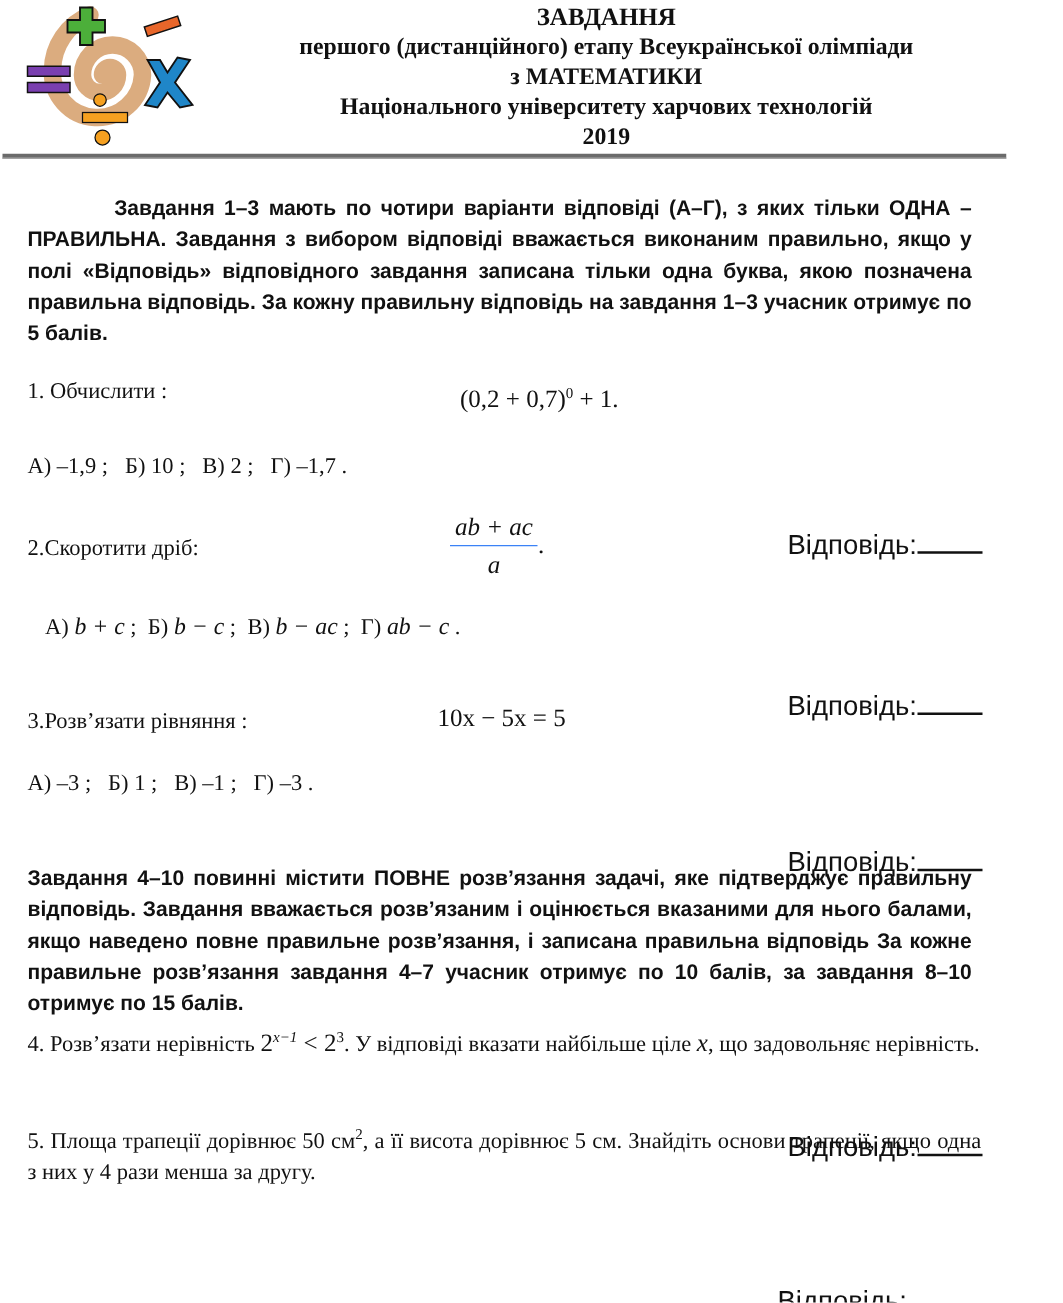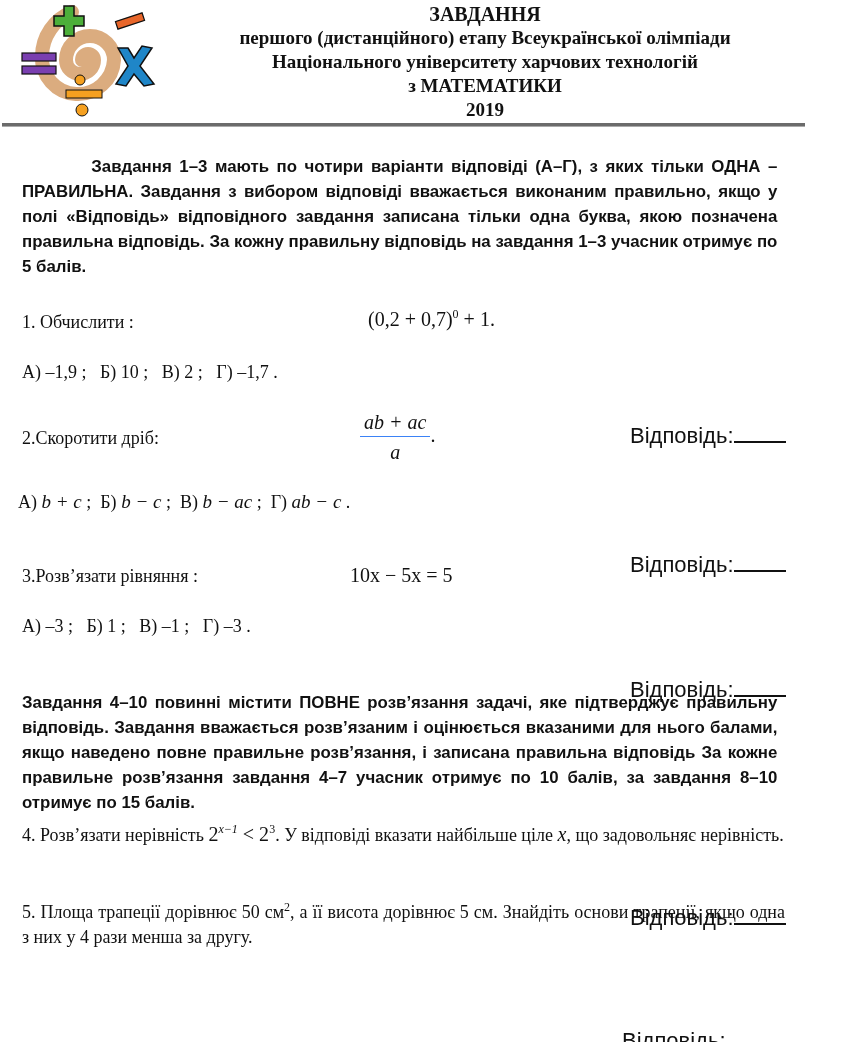--- a/index.html
+++ b/index.html
@@ -51,41 +51,41 @@
   <rect x="14" y="66" width="34" height="8" fill="#7a3fb0" stroke="#111" stroke-width="1.2"></rect>
   <path d="M110 48 l10 0 6 10 8 -12 10 2 -12 18 14 18 -10 2 -10 -12 -8 12 -10 -2 12 -18z" fill="#1f86c8" stroke="#111" stroke-width="1.5"></path>
   <circle cx="72" cy="80" r="5" fill="#f5a020" stroke="#111" stroke-width="1"></circle>
   <rect x="58" y="90" width="36" height="8" fill="#f5a020" stroke="#111" stroke-width="1"></rect>
   <circle cx="74" cy="110" r="6" fill="#f5a020" stroke="#111" stroke-width="1"></circle>
 </svg>
 
 <div class="header">
   <div class="title">ЗАВДАННЯ</div>
   <div>першого (дистанційного) етапу Всеукраїнської олімпіади</div>
+  <div>з МАТЕМАТИКИ</div>
   <div>Національного університету харчових технологій</div>
-  <div>з МАТЕМАТИКИ</div>
   <div>2019</div>
 </div>
 <div class="rule"></div>
 
 <div class="abs para-bold" style="left:22px; top:154px; width:763px;"><span class="indent"></span><span>Завдання 1–3 мають по чотири варіанти відповіді (А–Г), з яких тільки ОДНА – ПРАВИЛЬНА. Завдання з вибором відповіді вважається виконаним правильно, якщо у полі «Відповідь» відповідного завдання записана тільки одна буква, якою позначена правильна відповідь. За кожну правильну відповідь на завдання 1–3 учасник отримує по 5 балів.</span></div>
 
-<div class="abs q" style="left:22px; top:312px;">1. Обчислити :</div>
+<div class="abs q" style="left:22px; top:302px;">1. Обчислити :</div>
 <div class="abs math" style="left:368px; top:307px;"><span>(0,2 + 0,7)</span><sup>0</sup><span> + 1.</span></div>
 <div class="abs opts" style="left:22px; top:362px;text-align:center;">А) –1,9 ;   Б) 10 ;   В) 2 ;   Г) –1,7 .</div>
 <div class="answer" style="left:630px; top:387px;"><span>Відповідь:</span><span class="blank"></span></div>
 
 <div class="abs q" style="left:22px; top:428px;">2.Скоротити дріб:</div>
 <div class="abs math" style="left:360px; top:408px;">
   <span class="frac">
     <i class="num">ab + ac</i>
     <i class="den">a</i>
   </span><span>.</span>
 </div>
-<div class="abs opts" style="left:18px; top:491px;"><span>А) </span><i>b + c</i><span> ;  </span><span>Б) </span><i>b − c</i><span> ;  </span><span>В) </span><i>b − ac</i><span> ;  </span><span>Г) </span><i>ab − c</i><span> .</span></div>
+<div class="abs opts" style="left:36px; top:491px;"><span>А) </span><i>b + c</i><span> ;  </span><span>Б) </span><i>b − c</i><span> ;  </span><span>В) </span><i>b − ac</i><span> ;  </span><span>Г) </span><i>ab − c</i><span> .</span></div>
 <div class="answer" style="left:630px; top:516px;"><span>Відповідь:</span><span class="blank"></span></div>
 
 <div class="abs q" style="left:22px; top:566px;">3.Розв’язати рівняння :</div>
 <div class="abs math" style="left:350px; top:564px;"><i style="font-style:normal">10x − 5x = 5</i></div>
 <div class="abs opts" style="left:22px; top:616px;">А) –3 ;   Б) 1 ;   В) –1 ;   Г) –3 .</div>
 <div class="answer" style="left:630px; top:641px;"><span>Відповідь:</span><span class="blank"></span></div>
 
 <div class="abs para-bold" style="left:22px; top:690px; width:763px;">Завдання 4–10 повинні містити ПОВНЕ розв’язання задачі, яке підтверджує правильну відповідь. Завдання вважається розв’язаним і оцінюється вказаними для нього балами, якщо наведено повне правильне розв’язання, і записана правильна відповідь За кожне правильне розв’язання завдання 4–7 учасник отримує по 10 балів, за завдання 8–10 отримує по 15 балів.</div>
 
 <div class="abs body-j" style="left:22px; top:817px; width:763px;"><span>4. Розв’язати нерівність </span><span class="math"><span>2</span><sup><i>x−1</i></sup><span> &lt; 2</span><sup>3</sup></span><span>. У відповіді вказати найбільше ціле </span><i class="math">x</i><span>, що задовольняє нерівність.</span></div>

